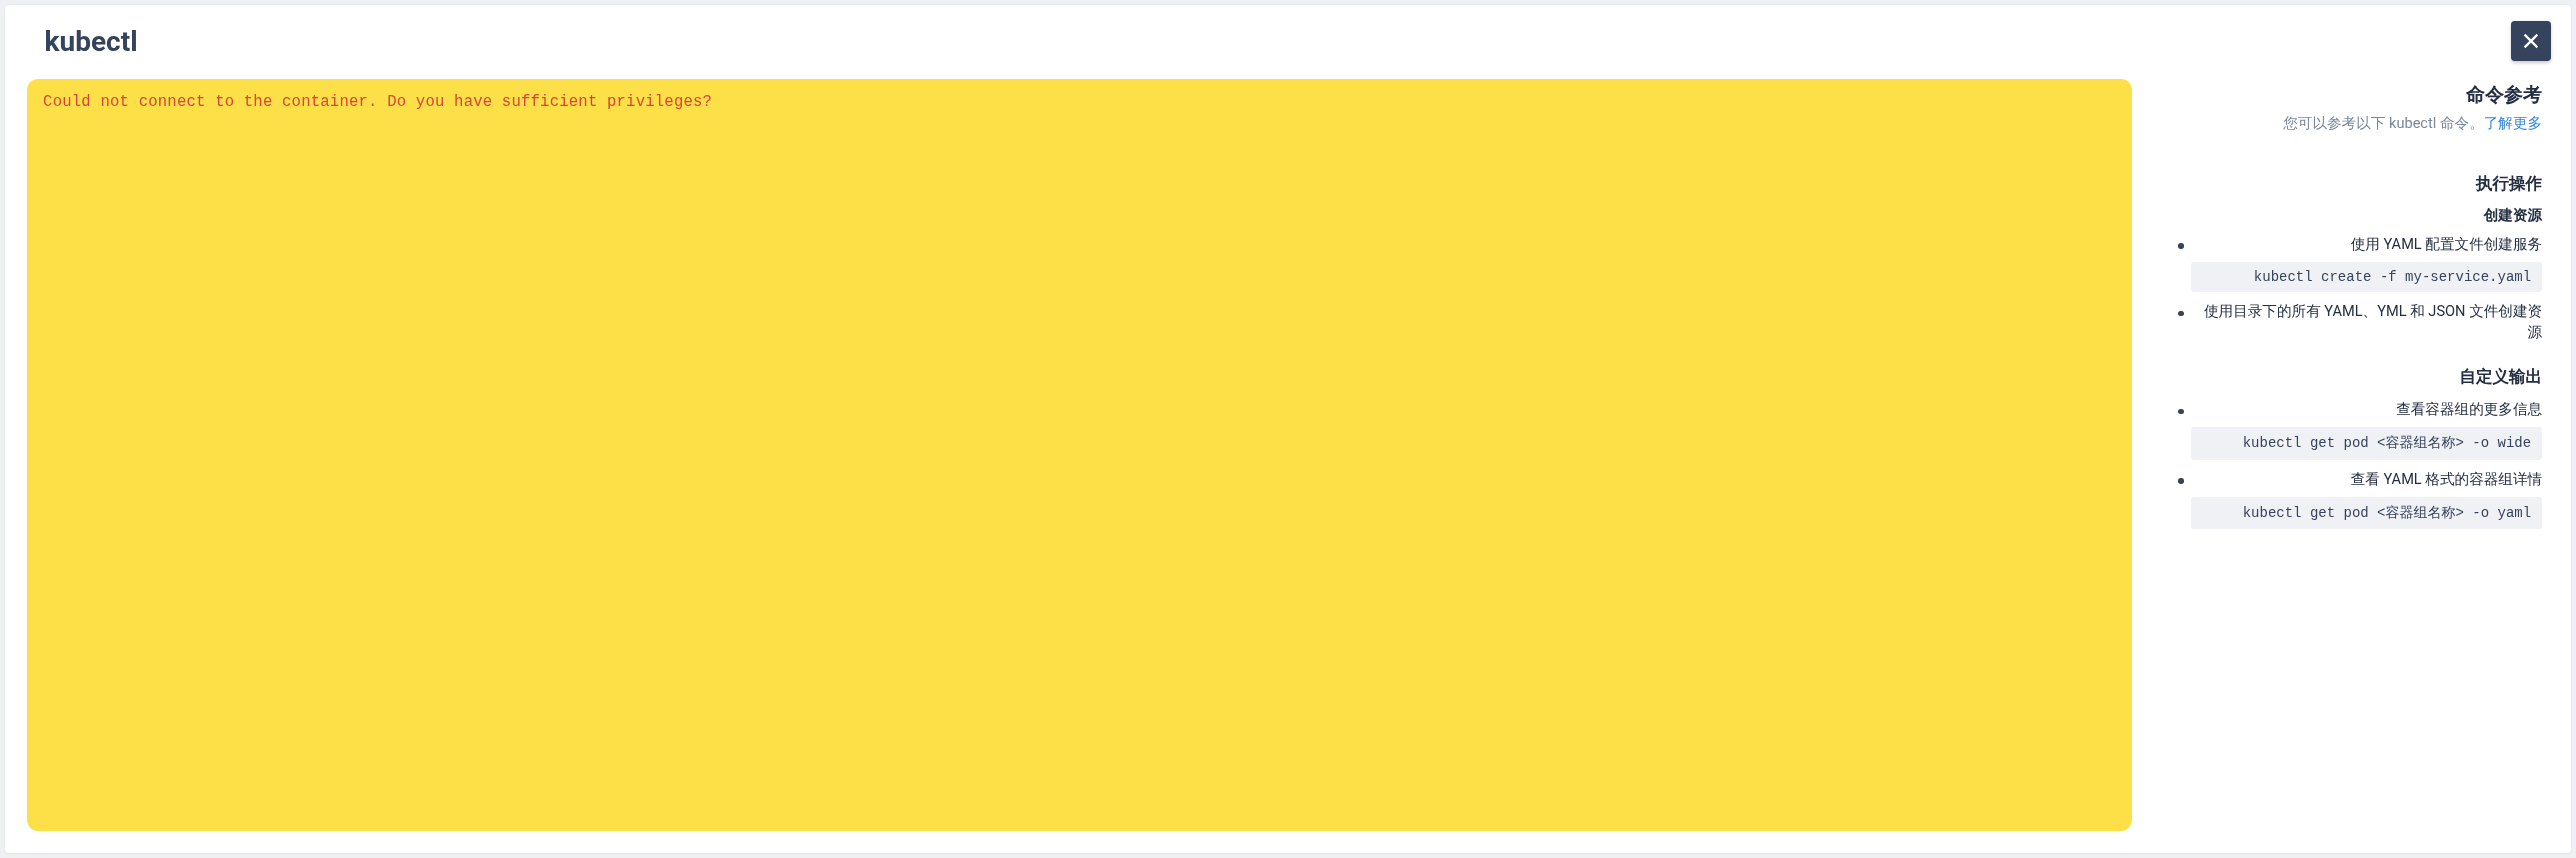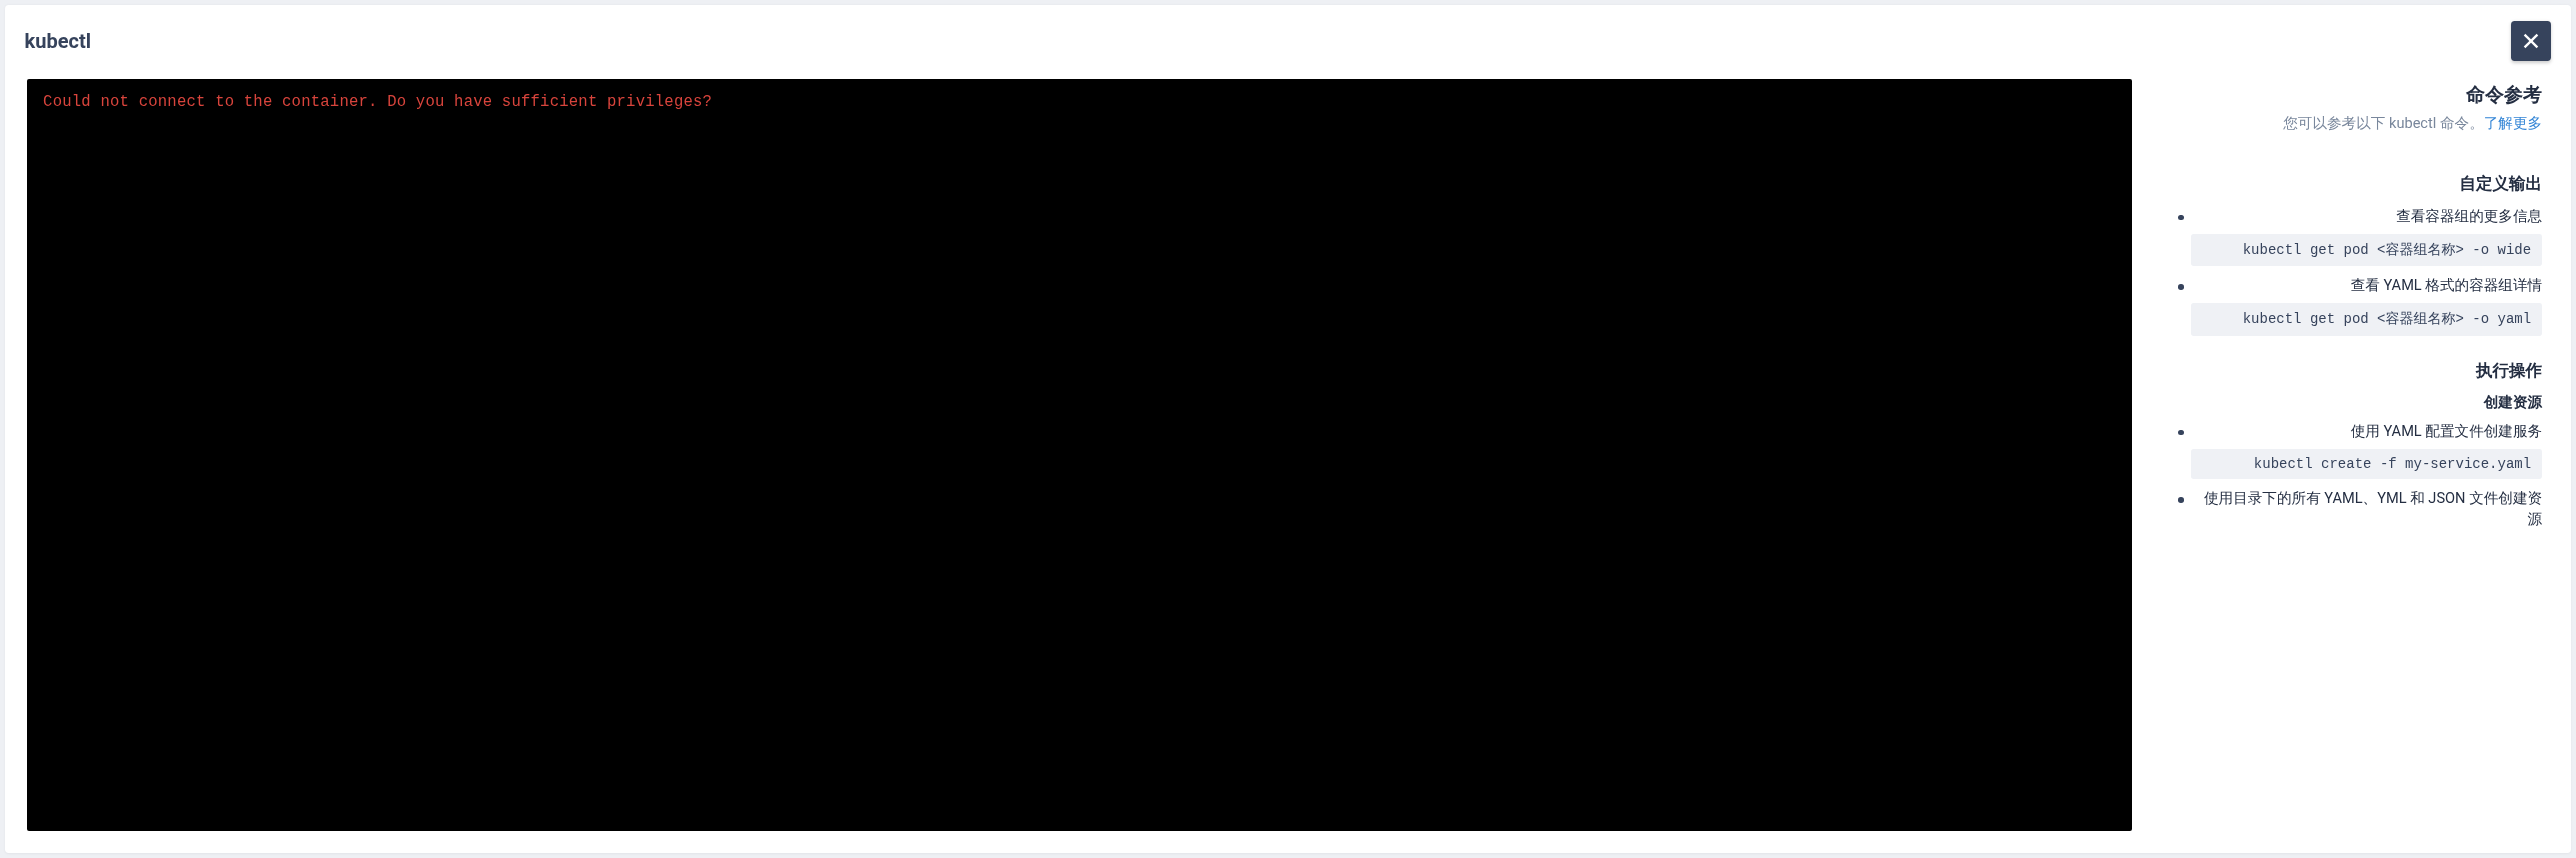--- a/index.html
+++ b/index.html
@@ -23,23 +23,24 @@
       box-shadow: 0 0.9px 2.7px rgba(0,0,0,0.05);
     }
     .modal-header {
       display: flex;
       align-items: center;
       justify-content: space-between;
       padding: 16.5px 20px;
       border-bottom: 0.9px solid transparent;
     }
     .modal-title {
-      font-size: 20px;
+      font-size: 28px;
       font-weight: 700;
       color: #36435c;
+      margin-left: 20px;
     }
     .close-btn {
       width: 40px;
       height: 40px;
       background: #36435c;
       border: none;
       border-radius: 3.7px;
       display: flex;
       align-items: center;
       justify-content: center;
@@ -54,22 +55,22 @@
     }
     .modal-body {
       flex: 1;
       display: flex;
       padding: 0 22px 22px 22px;
       gap: 33px;
       overflow: hidden;
     }
     .terminal-pane {
       flex: 1;
-      background: #000000;
-      border-radius: 2px;
+      background: #fde047;
+      border-radius: 11px;
       padding: 14.6px 16.5px;
       overflow: hidden;
     }
     .terminal-text {
       font-family: "SFMono-Regular", Consolas, "Liberation Mono", Menlo, monospace;
       font-size: 15.6px;
       color: #d8443c;
       white-space: pre-wrap;
       letter-spacing: 0.2px;
     }
@@ -174,42 +175,42 @@
     <div class="terminal-pane">
       <div class="terminal-text">Could not connect to the container. Do you have sufficient privileges?</div>
     </div>
     <div class="reference-pane">
       <div class="ref-title">命令参考</div>
       <div class="ref-subtitle">
         <span>您可以参考以下 kubectl 命令。</span><a class="ref-link">了解更多</a>
       </div>
 
       <div class="section-block">
-        <div class="section-title">自定义输出</div>
-        <ul class="cmd-list">
-          <li class="cmd-item">
-            <div class="cmd-desc">查看容器组的更多信息</div>
-            <code class="cmd-code">kubectl get pod &lt;容器组名称&gt; -o wide</code>
-          </li>
-          <li class="cmd-item">
-            <div class="cmd-desc">查看 YAML 格式的容器组详情</div>
-            <code class="cmd-code">kubectl get pod &lt;容器组名称&gt; -o yaml</code>
-          </li>
-        </ul>
-      </div>
-
-      <div class="section-block">
         <div class="section-title">执行操作</div>
         <div class="subsection-title">创建资源</div>
         <ul class="cmd-list">
           <li class="cmd-item">
             <div class="cmd-desc">使用 YAML 配置文件创建服务</div>
             <code class="cmd-code">kubectl create -f my-service.yaml</code>
           </li>
           <li class="cmd-item">
             <div class="cmd-desc">使用目录下的所有 YAML、YML 和 JSON 文件创建资源</div>
+          </li>
+        </ul>
+      </div>
+
+      <div class="section-block">
+        <div class="section-title">自定义输出</div>
+        <ul class="cmd-list">
+          <li class="cmd-item">
+            <div class="cmd-desc">查看容器组的更多信息</div>
+            <code class="cmd-code">kubectl get pod &lt;容器组名称&gt; -o wide</code>
+          </li>
+          <li class="cmd-item">
+            <div class="cmd-desc">查看 YAML 格式的容器组详情</div>
+            <code class="cmd-code">kubectl get pod &lt;容器组名称&gt; -o yaml</code>
           </li>
         </ul>
       </div>
     </div>
   </div>
 </div>
 
 
 </body></html>

